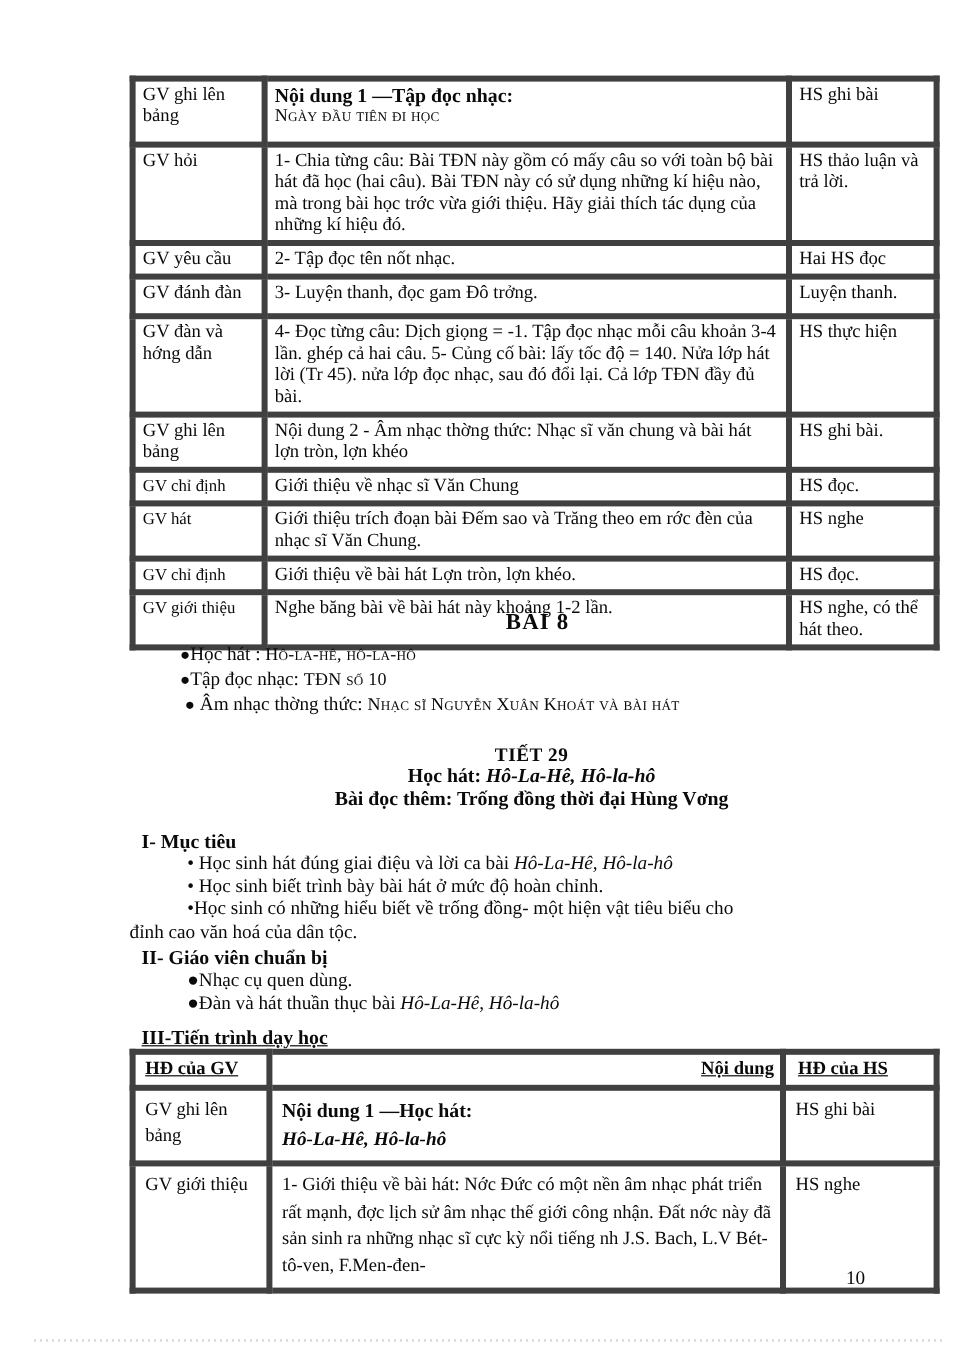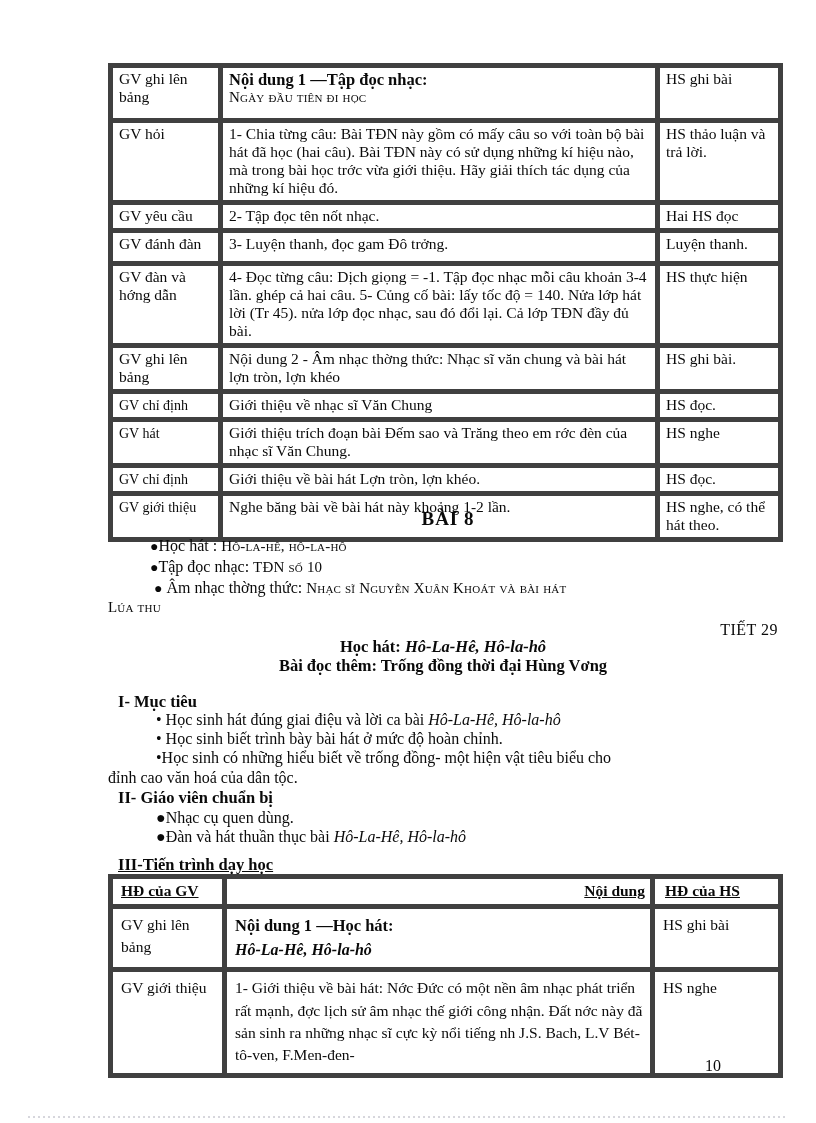--- a/index.html
+++ b/index.html
@@ -103,25 +103,24 @@
 
   
   #tiet29 {
     position: absolute;
     left: 108px;
     top: 622px;
     width: 670px;
     text-align: center;
   }
   .tiet-num {
-    font-weight: normal;
+    font-weight: bold;
     font-size: 16px;
     letter-spacing: 0.5px;
     line-height: 1.02;
-    text-align: right;
   }
   .tiet-l2 { font-weight: bold; font-size: 16.5px; line-height: 1.08; }
   .tiet-l3 { font-weight: bold; font-size: 16.5px; line-height: 1.18; }
 
   
   .sec-head {
     position: absolute;
     left: 118px;
     font-weight: bold;
     font-size: 16.5px;
@@ -260,23 +259,20 @@
     <div class="bullet-line">
       <span class="dot">●</span><span>Tập đọc nhạc:</span>
       <span class="smcap">TĐN số 10</span>
     </div>
 
     <div class="bullet-line ind2">
       <span class="dot">●</span><span> Âm nhạc thờng   thức:</span>
       <span class="smcap">Nhạc sĩ Nguyễn Xuân Khoát và bài hát</span>
     </div>
 
-    <div class="bullet-line wrap-cont">
-      <span class="smcap">Lúa thu</span>
-    </div>
   </div>
 
   <div id="tiet29">
     <div class="tiet-num">TIẾT 29</div>
     <div class="tiet-l2">
       <span>Học hát: </span><span class="bi">Hô-La-Hê, Hô-la-hô</span>
     </div>
     <div class="tiet-l3">Bài đọc thêm: Trống đồng thời đại Hùng Vơng</div>
   </div>
 

